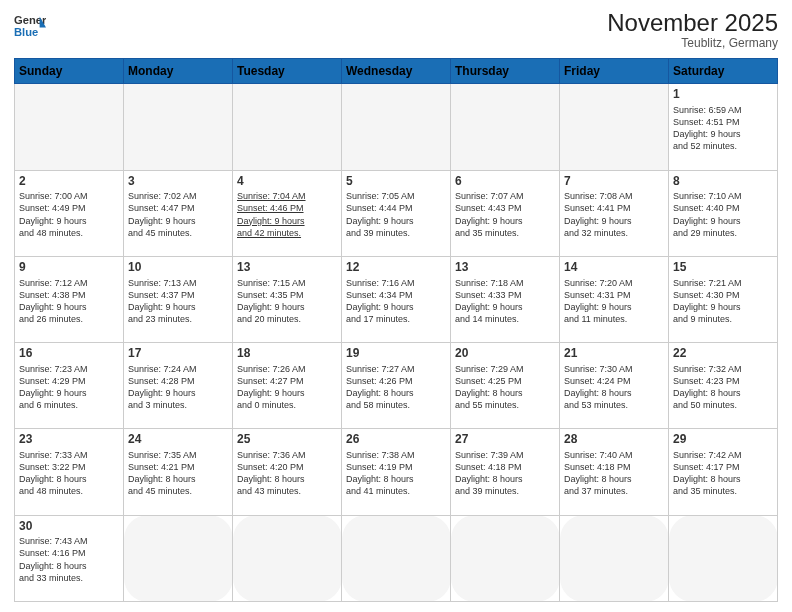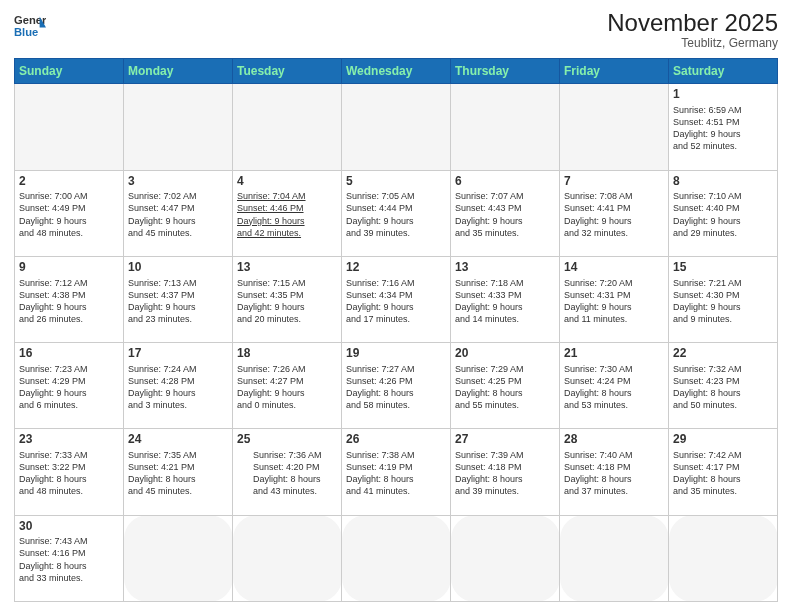--- a/index.html
+++ b/index.html
@@ -48,21 +48,21 @@
     }
     .calendar {
       flex: 1;
       border: 1px solid #ccc;
       border-collapse: collapse;
       width: 100%;
       table-layout: fixed;
     }
     .calendar thead tr th {
       background: #1a6eb5;
-      color: #86efac;
+      color: #000000;
       font-size: 12px;
       font-weight: bold;
       padding: 5px 4px;
       text-align: left;
       border: 1px solid #1557a0;
     }
     .calendar tbody tr td {
       border: 1px solid #ccc;
       vertical-align: top;
       padding: 3px 4px;
@@ -300,21 +300,21 @@
           </td>
           <td>
             <span class="day-num">24</span>
             <div class="day-info" style="white-space: pre-line;">Sunrise: 7:35 AM
 Sunset: 4:21 PM
 Daylight: 8 hours
 and 45 minutes.</div>
           </td>
           <td>
             <span class="day-num">25</span>
-            <div class="day-info" style="white-space: pre-line; margin-left: 16px;">Sunrise: 7:36 AM
+            <div class="day-info" style="white-space: pre-line;">Sunrise: 7:36 AM
 Sunset: 4:20 PM
 Daylight: 8 hours
 and 43 minutes.</div>
           </td>
           <td>
             <span class="day-num">26</span>
             <div class="day-info" style="white-space: pre-line;">Sunrise: 7:38 AM
 Sunset: 4:19 PM
 Daylight: 8 hours
 and 41 minutes.</div>

